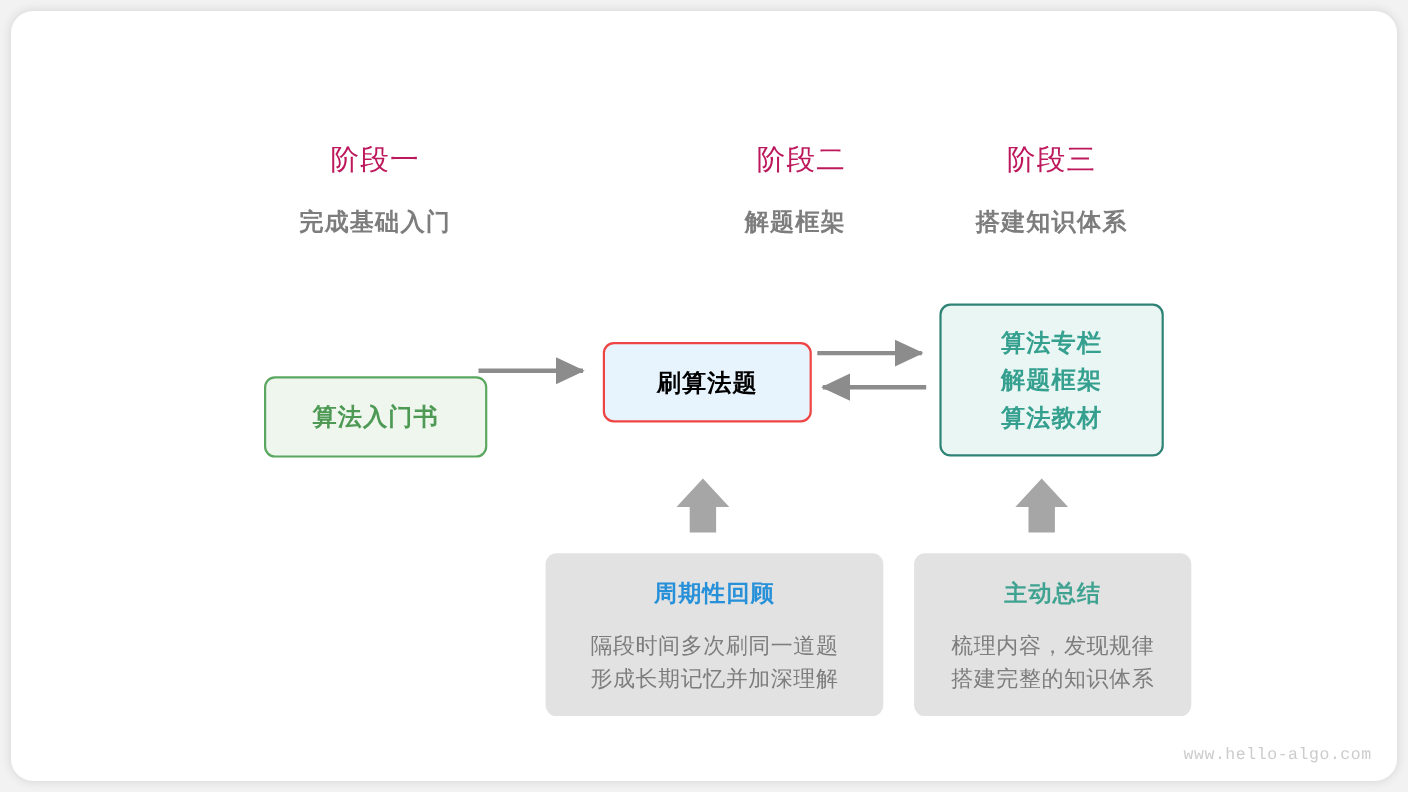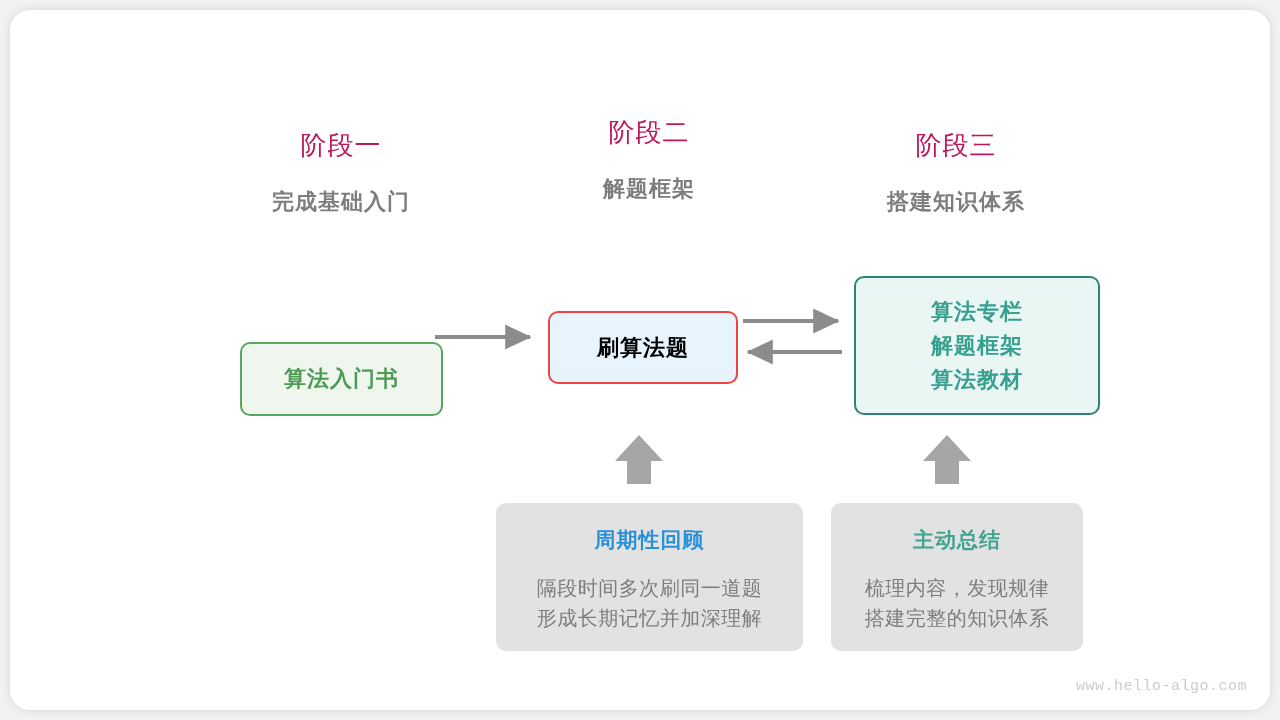--- a/index.html
+++ b/index.html
@@ -81,21 +81,21 @@
   #node-practice {
     left: 538px; top: 301px;
     width: 190px; height: 73px;
     background: #e8f4fd;
     border: 2px solid #ef4444;
     color: #000000;
     font-size: 22px;
   }
   #node-resources {
     left: 844px; top: 266px;
-    width: 246px; height: 139px;
+    width: 204px; height: 139px;
     background: #eaf6f3;
     border: 2px solid #2e8276;
     color: #35a08f;
     font-size: 22px;
   }
 
   
   .note {
     position: absolute;
     box-sizing: border-box;
@@ -146,21 +146,21 @@
 <body>
 
 <div id="canvas">
   <div id="card">
 
     <div class="stage-col" style="left:211px; top:118px;">
       <div class="stage-num">阶段一</div>
       <div class="stage-title">完成基础入门</div>
     </div>
 
-    <div class="stage-col" style="left:519px; top:105px;">
+    <div class="stage-col" style="left:519px; top:118px;text-align:right;">
       <div class="stage-num">阶段二</div>
       <div class="stage-title">解题框架</div>
     </div>
 
     <div class="stage-col" style="left:826px; top:118px;">
       <div class="stage-num">阶段三</div>
       <div class="stage-title">搭建知识体系</div>
     </div>
 
     <div class="node" id="node-book">

